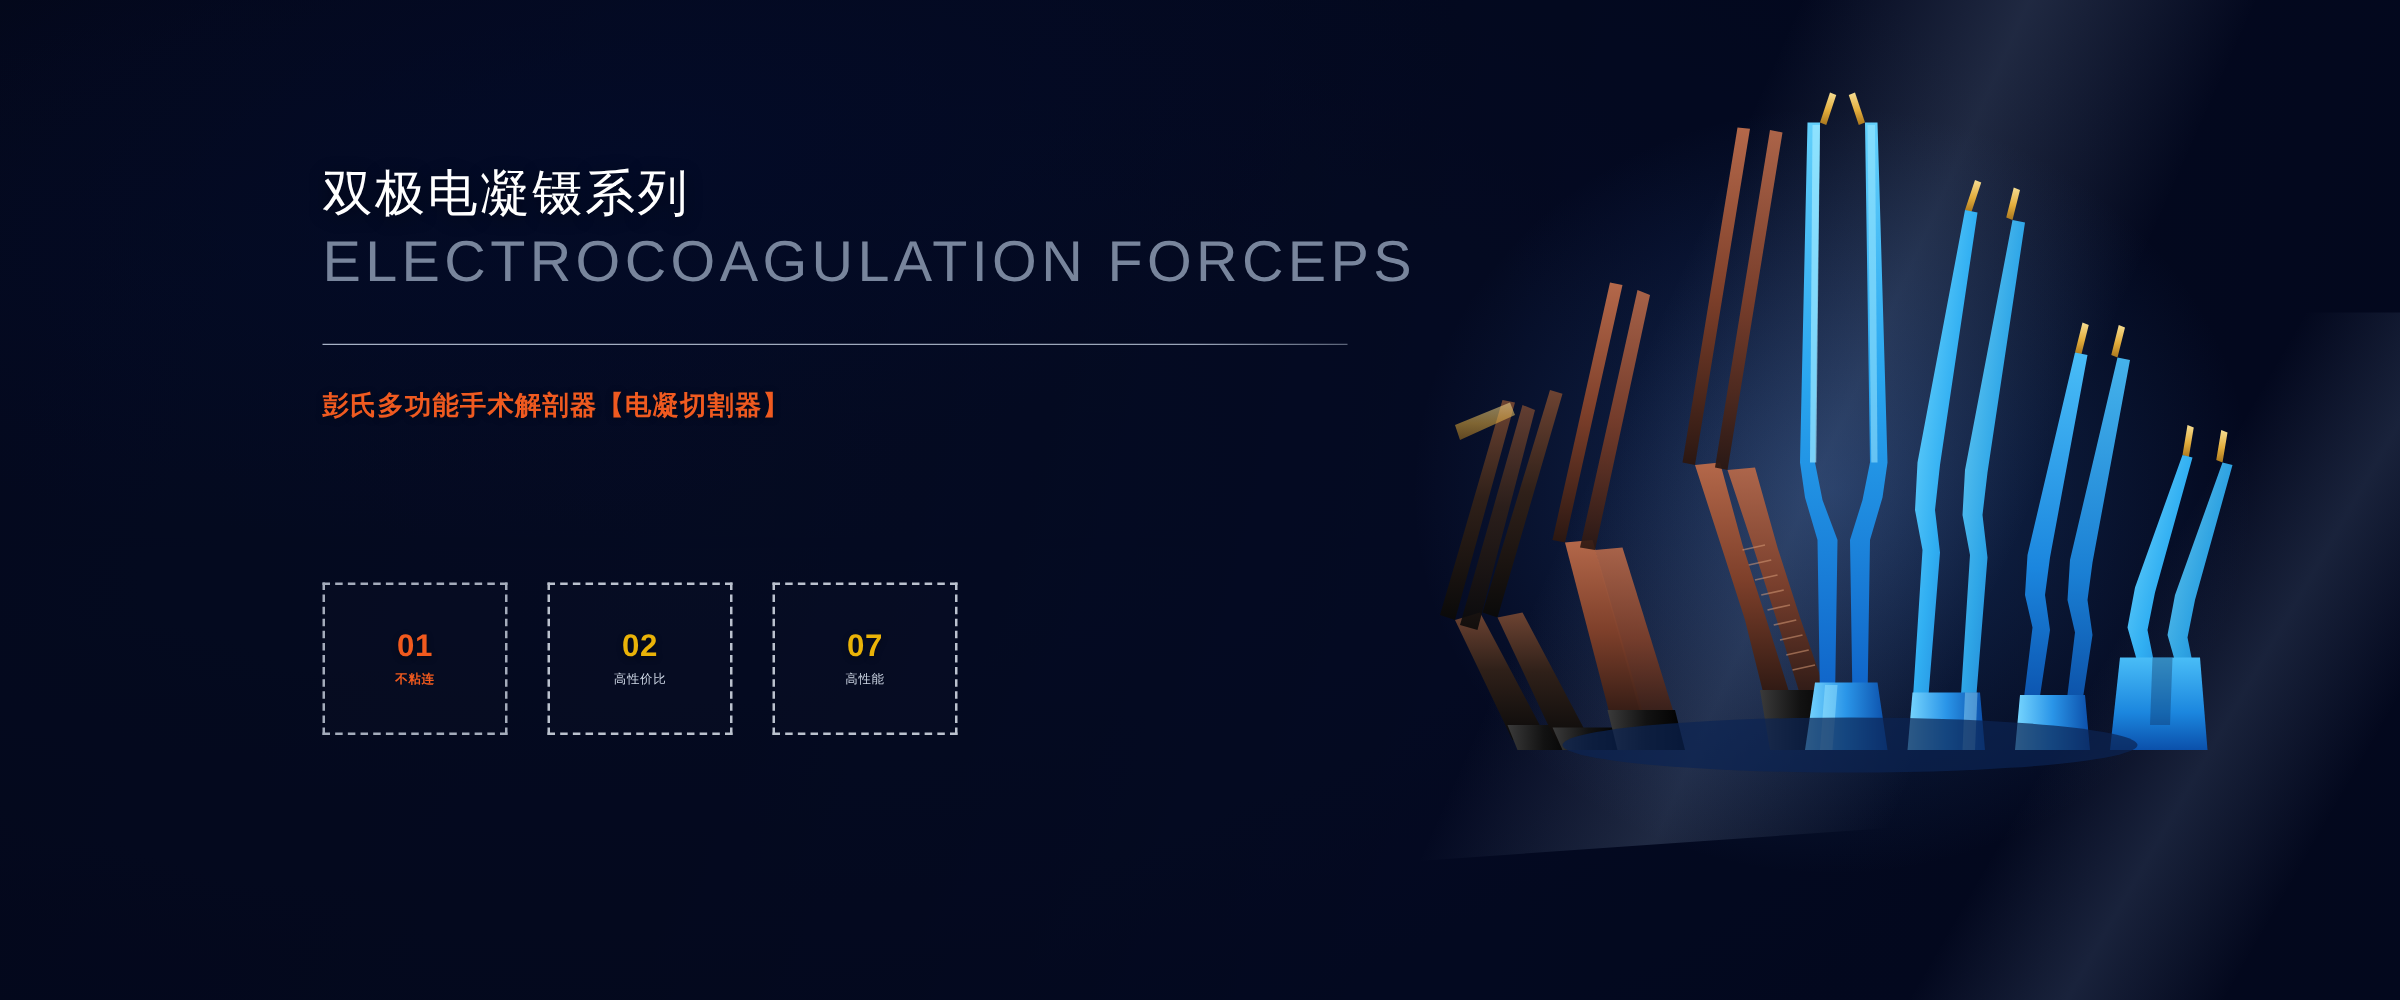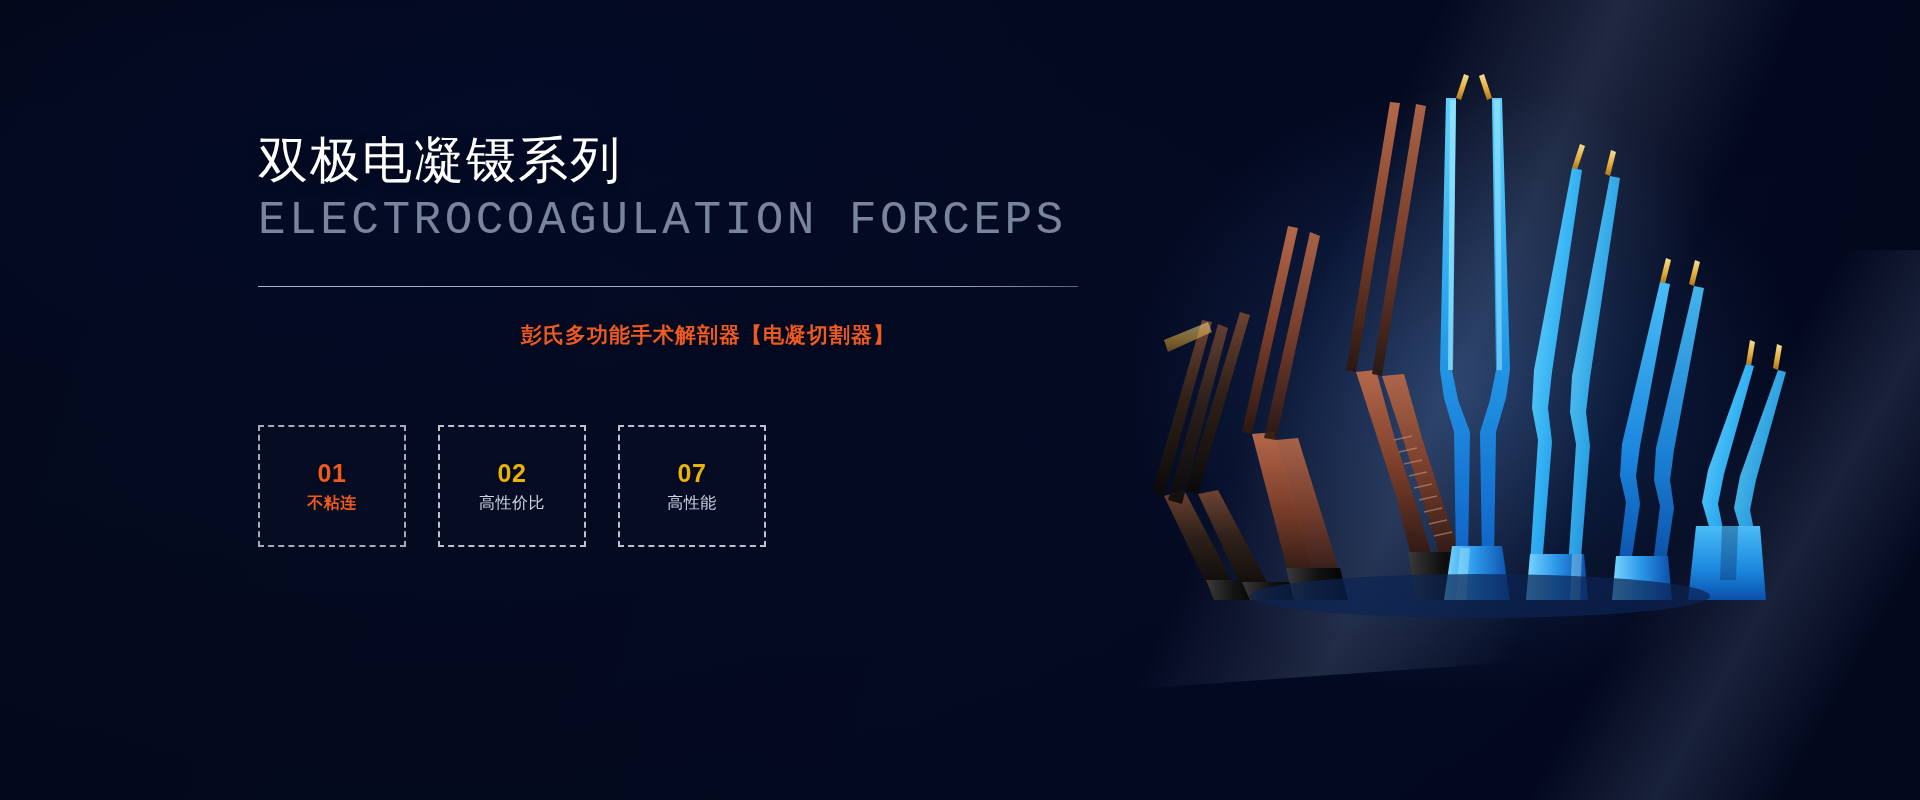--- a/index.html
+++ b/index.html
@@ -108,63 +108,61 @@
   .glow{
     position:absolute; left:1130px; top:60px; width:700px; height:640px;
     background:radial-gradient(closest-side at 48% 52%, rgba(60,120,205,.30), rgba(30,70,150,0) 100%);
     pointer-events:none;
   }
 
   
   .content{ position:absolute; left:258px; top:132px; width:900px; z-index:8; }
 
   .title-cn{
-    font-size:50px; line-height:1.15; color:#ffffff; font-weight:400;
+    font-size:40px; line-height:1.15; color:#ffffff; font-weight:400;
     letter-spacing:2px; white-space:nowrap;
     text-shadow:0 2px 14px rgba(0,0,0,.45);
   }
   .title-en{
     margin-top:6px;
     font-size:46px; line-height:1.1; font-weight:300;
     color:#7f8ca3; letter-spacing:3.5px; white-space:nowrap;
     opacity:.95;
-    font-family:Liberation Mono, monospace;
   }
   .divider{
     margin-top:40px; width:820px; height:1px;
     background:linear-gradient(90deg,rgba(196,208,226,.85),rgba(196,208,226,.78) 85%,rgba(196,208,226,.45));
   }
   .subtitle{
     margin-top:34px;
     font-size:21px; font-weight:700; color:#ef5a20;
     letter-spacing:1px; white-space:nowrap;
     text-shadow:0 1px 6px rgba(0,0,0,.35);
-    text-align:center;
   }
 
   
   .features{
-    position:absolute; left:258px; top:425px; z-index:8;
+    position:absolute; left:258px; top:466px; z-index:8;
     display:flex; gap:32px;
   }
   .fbox{
     width:148px; height:122px;
     border:2px dashed rgba(233,240,250,.80);
     display:flex; flex-direction:column;
     align-items:center; justify-content:center;
     gap:9px;
     background:rgba(255,255,255,.012);
   }
   .fbox .num{
     font-size:25px; font-weight:700; line-height:1;
     letter-spacing:.5px; color:#eab308;
     text-shadow:0 1px 5px rgba(0,0,0,.4);
   }
   .fbox .lab{
-    font-size:16px; line-height:1; color:#cdd6e4; letter-spacing:.5px;
+    font-size:10px; line-height:1; color:#cdd6e4; letter-spacing:.5px;
   }
   .fbox.accent{ border-color:rgba(226,234,247,.72); }
   .fbox.accent .num{ color:#f15a1e; }
   .fbox.accent .lab{ color:#f15a1e; font-weight:700; }
 
   
   .product{
     position:absolute; left:1060px; top:40px; width:820px; height:560px; z-index:6;
     pointer-events:none;
   }

